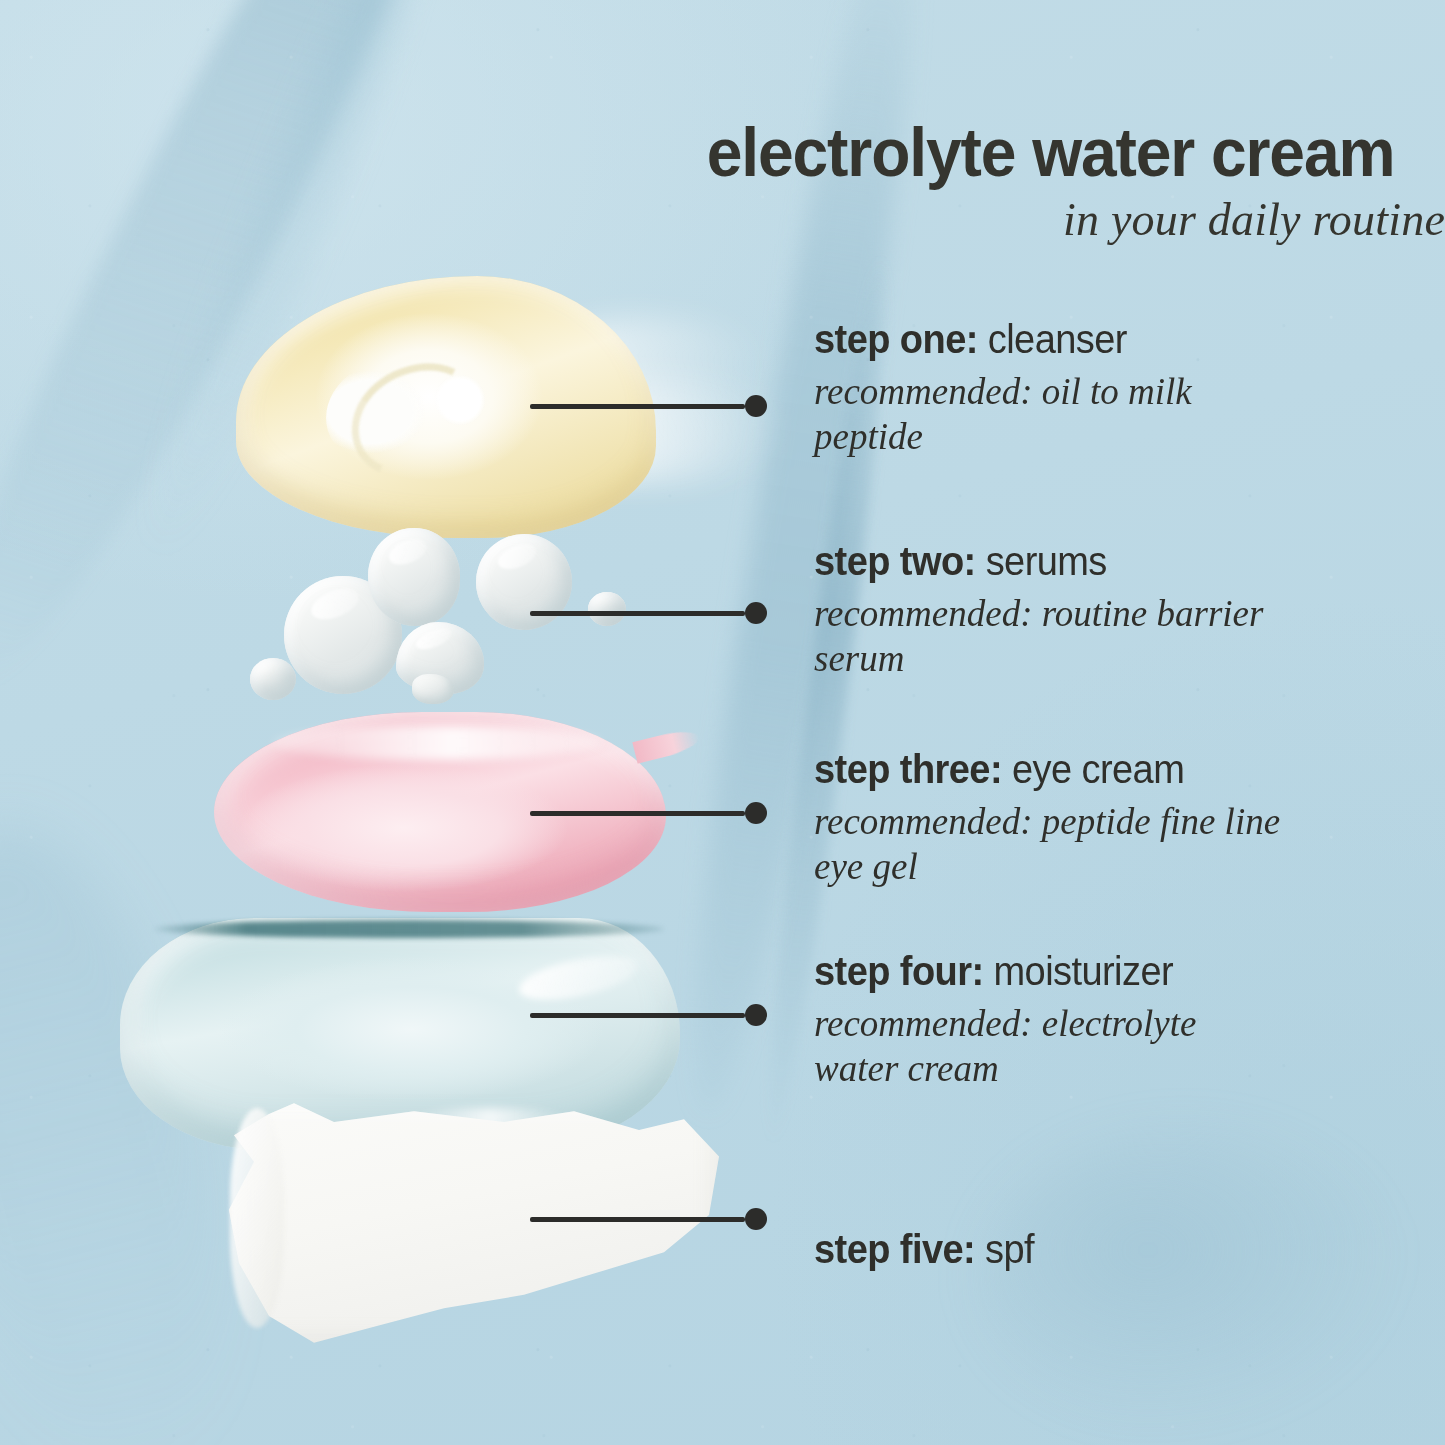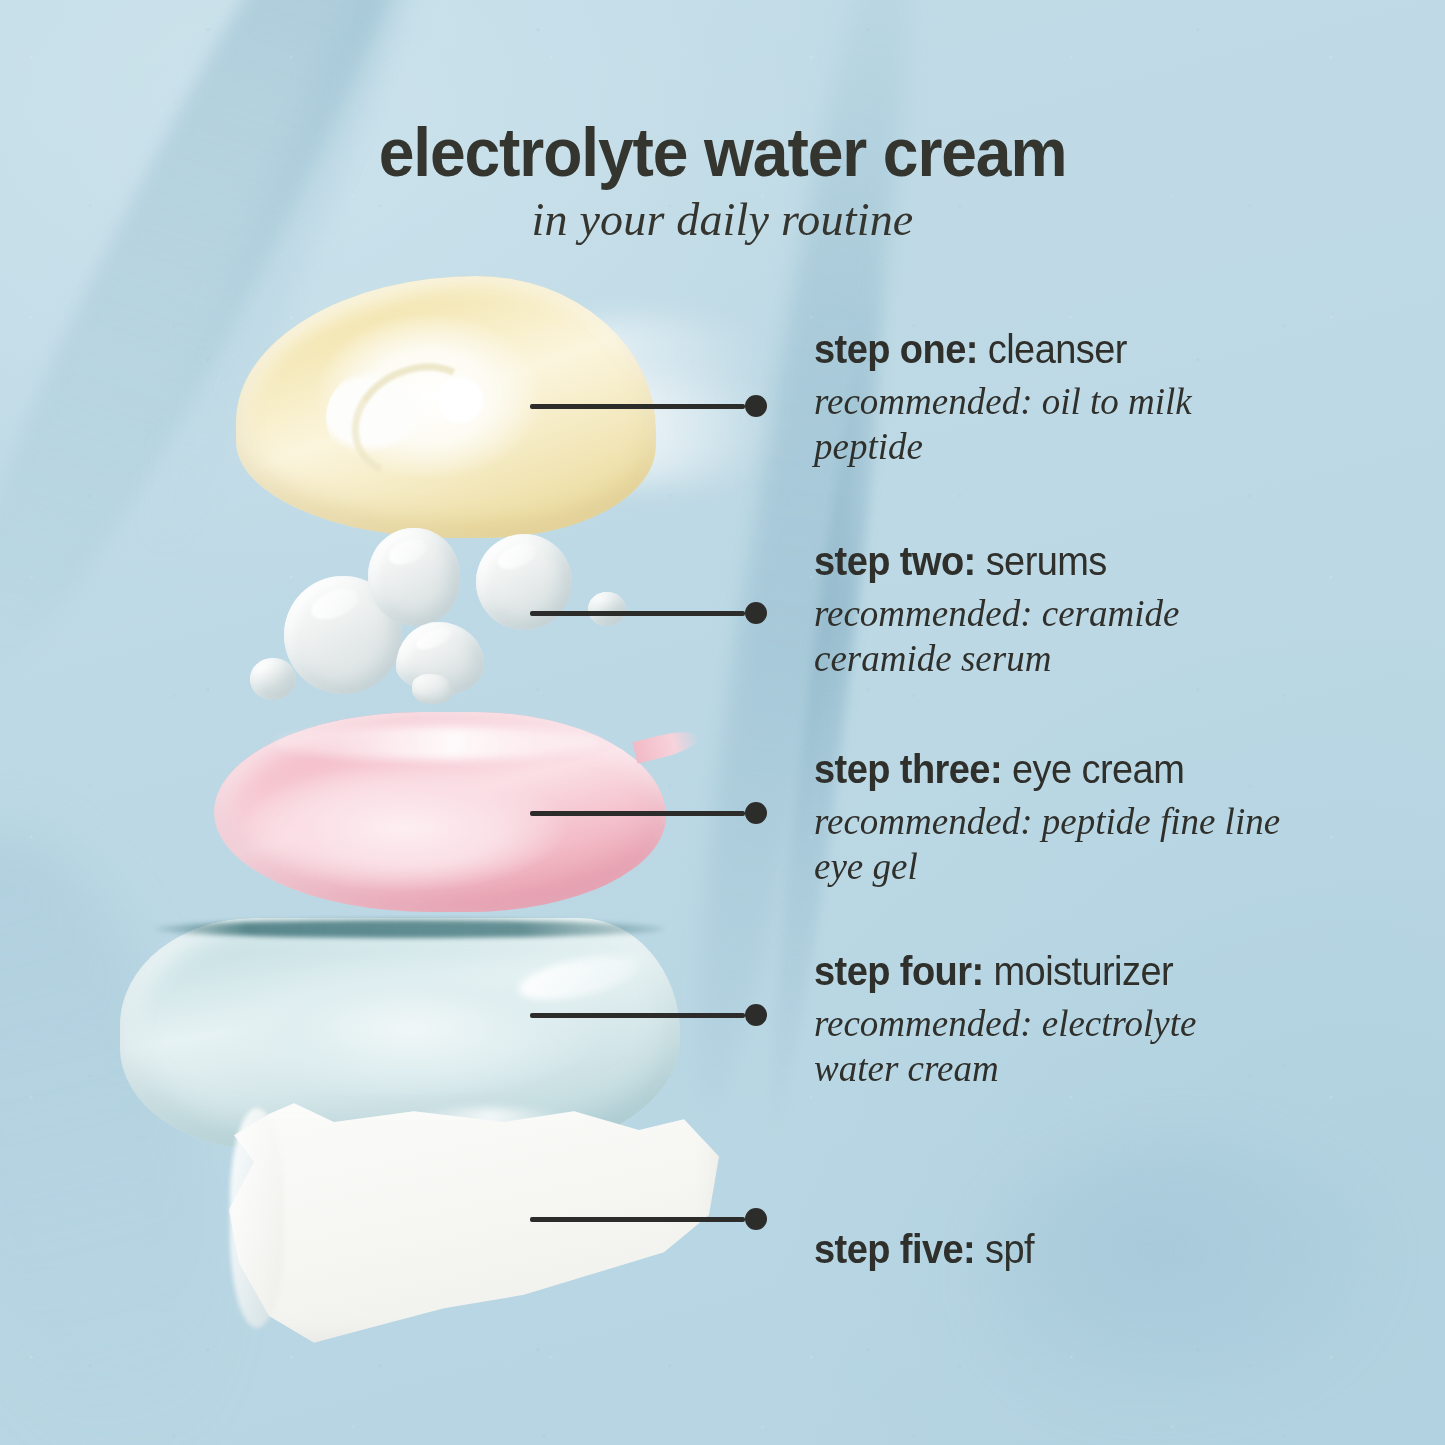--- a/index.html
+++ b/index.html
@@ -88,21 +88,21 @@
       radial-gradient(circle at 31% 71%, rgba(120,160,180,.25) 0 1px, transparent 2px),
       radial-gradient(circle at 86% 48%, rgba(255,255,255,.30) 0 1px, transparent 2px),
       radial-gradient(circle at 47% 88%, rgba(120,160,180,.22) 0 1px, transparent 2px);
     background-size:260px 260px, 330px 330px, 290px 290px, 410px 410px, 370px 370px;
   }
 
   
   .heading {
     position:absolute;
     left:0; right:0; top:118px;
-    text-align:center;
+    text-align:right;
     color:#333330;
   }
   .title {
     font-family:"Liberation Sans", sans-serif;
     font-weight:700;
     font-size:69px;
     line-height:1.02;
     letter-spacing:-1.2px;
     transform:scaleX(.93);
     color:#35352f;
@@ -440,34 +440,34 @@
   </div>
   <div class="leader" style="left:530px; top:1004px; width:237px;">
     <div class="line" style="width:215px;"></div>
     <div class="dot" style="left:215px;"></div>
   </div>
   <div class="leader" style="left:530px; top:1208px; width:237px;">
     <div class="line" style="width:215px;"></div>
     <div class="dot" style="left:215px;"></div>
   </div>
 
-  <div class="step" style="top:328px;">
+  <div class="step" style="top:318px;">
     <div class="step-head">
       <span class="lbl">step one:</span>
       <span class="val">cleanser</span>
     </div>
     <div class="step-rec">recommended: oil to milk peptide</div>
   </div>
 
   <div class="step" style="top:540px;">
     <div class="step-head">
       <span class="lbl">step two:</span>
       <span class="val">serums</span>
     </div>
-    <div class="step-rec">recommended: ceramide ceramide serum</div>
+    <div class="step-rec">recommended: routine barrier serum</div>
   </div>
 
   <div class="step" style="top:950px;">
     <div class="step-head">
       <span class="lbl">step four:</span>
       <span class="val">moisturizer</span>
     </div>
     <div class="step-rec">recommended: electrolyte water cream</div>
   </div>
 

